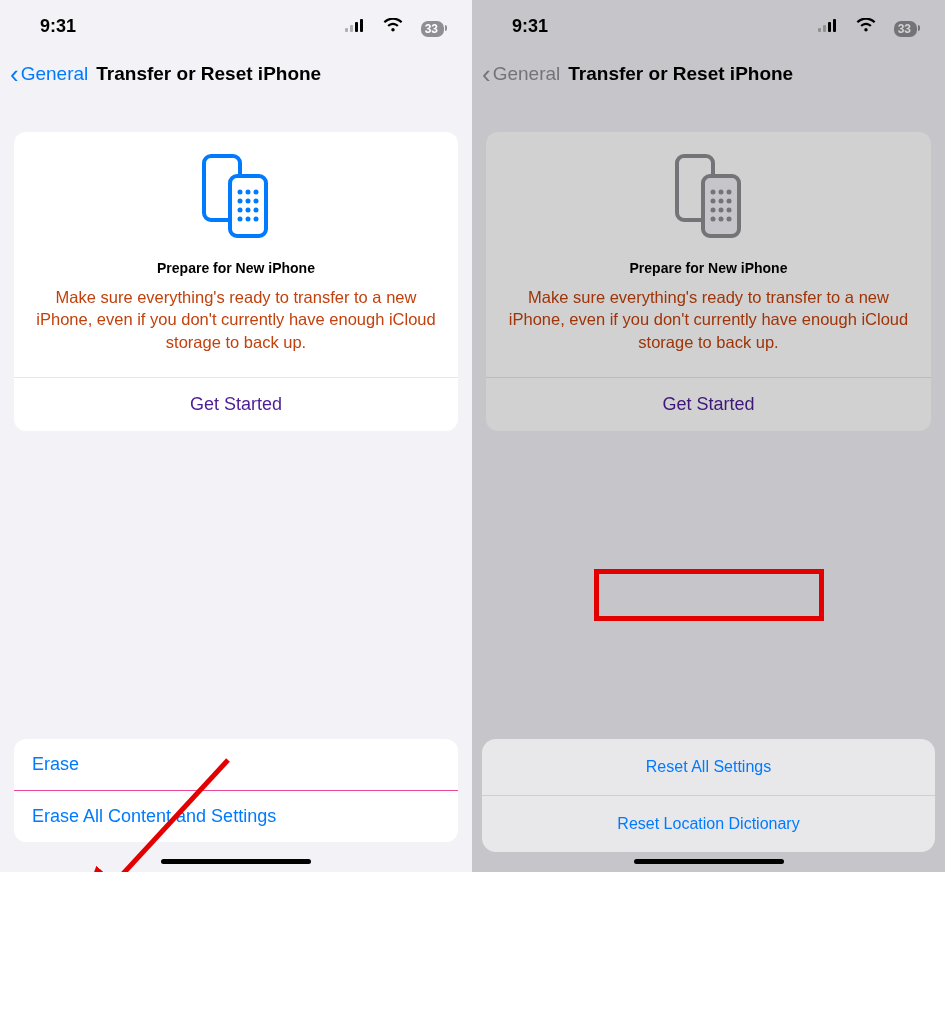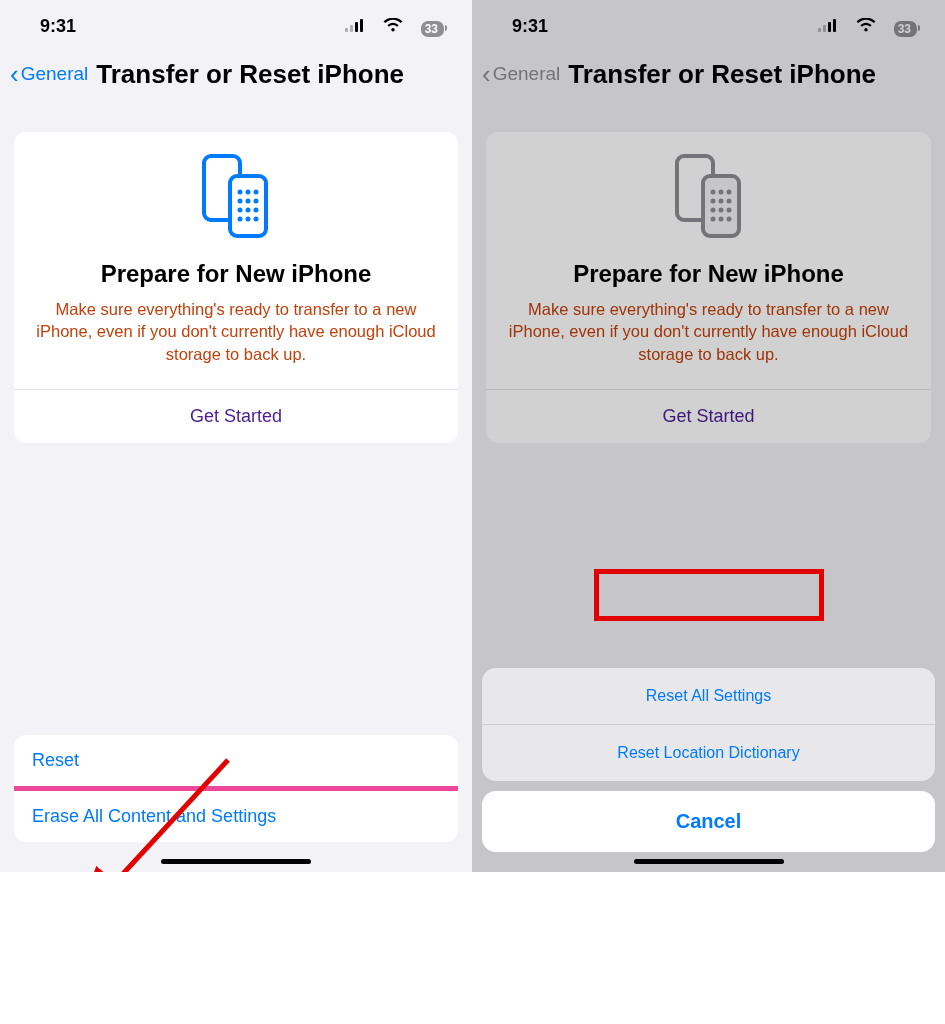--- a/index.html
+++ b/index.html
@@ -52,34 +52,34 @@
     color: #007aff;
     display: flex;
     align-items: center;
     gap: 2px;
   }
   .navbar .back .chev { font-size: 26px; line-height: 1; font-weight: 400; }
   .navbar .title {
     font-weight: 600;
     color: #000;
     margin-left: 8px;
-    font-size: 26px;
+    font-size: 19px;
   }
   .phone.dimmed .navbar .back { color: #8e8e93; }
 
   
   .card {
     background: #fff;
     border-radius: 12px;
     margin: 36px 14px 0 14px;
     padding: 22px 14px 0 14px;
     text-align: center;
   }
   .card .iconwrap { margin: 0 auto 16px auto; }
-  .card h2 { font-size: 24px; font-weight: 600; margin-bottom: 10px; }
+  .card h2 { font-size: 14px; font-weight: 600; margin-bottom: 10px; }
   .card p { font-size: 16.5px; color: #c2410c; line-height: 1.35; padding: 0 6px; }
   .card .divider { height: 1px; background: #e5e5ea; margin: 24px -14px 0 -14px; }
   .card .getstarted {
     color: #4c1d95;
     font-size: 18px;
     padding: 16px 0;
   }
 
   
   .bottomlist {
@@ -88,21 +88,21 @@
     bottom: 30px;
     background: #fff;
     border-radius: 12px;
     overflow: hidden;
   }
   .bottomlist .row {
     padding: 15px 18px;
     color: #007aff;
     font-size: 18px;
     text-align: left;
-    border-top: 5px solid #ec4899;
+    border-top: 1px solid #ec4899;
   }
   .bottomlist .row:first-child { border-top: none; }
 
   
   .homebar {
     position: absolute;
     bottom: 8px;
     left: 50%;
     transform: translateX(-50%);
     width: 150px;
@@ -213,21 +213,21 @@
         </g>
       </svg>
     </div>
     <h2>Prepare for New iPhone</h2>
     <p>Make sure everything's ready to transfer to a new iPhone, even if you don't currently have enough iCloud storage to back up.</p>
     <div class="divider"></div>
     <div class="getstarted">Get Started</div>
   </div>
 
   <div class="bottomlist">
-    <div class="row">Reset</div>
+    <div class="row">Erase</div>
     <div class="row">Erase All Content and Settings</div>
   </div>
 
   <svg class="arrow-annot" style="left:78px;top:750px;" width="160" height="170" viewBox="0 0 160 170">
     <defs>
         <marker id="ah1" markerWidth="12" markerHeight="12" refX="2" refY="5" orient="auto">
           <path d="M0,0 L0,10 L12,5 z" fill="#e30000"></path>
         </marker>
       </defs>
     <line x1="150" y1="10" x2="30" y2="140" stroke="#e30000" stroke-width="5" marker-end="url(#ah1)"></line>
@@ -293,19 +293,18 @@
     <p>Make sure everything's ready to transfer to a new iPhone, even if you don't currently have enough iCloud storage to back up.</p>
     <div class="divider"></div>
     <div class="getstarted">Get Started</div>
   </div>
 
   <div class="sheet">
     <div class="sheet-group">
       <div class="sheet-row">Reset All Settings</div>
       <div class="sheet-row">Reset Location Dictionary</div>
     </div>
-    <div class="sheet-cancel">Cancel</div>
   </div>
 
   <div class="highlight-box" style="left:122px; top:569px; width:230px; height:52px;"></div>
 
   <div class="homebar"></div>
 </div>
 
 </body></html>

